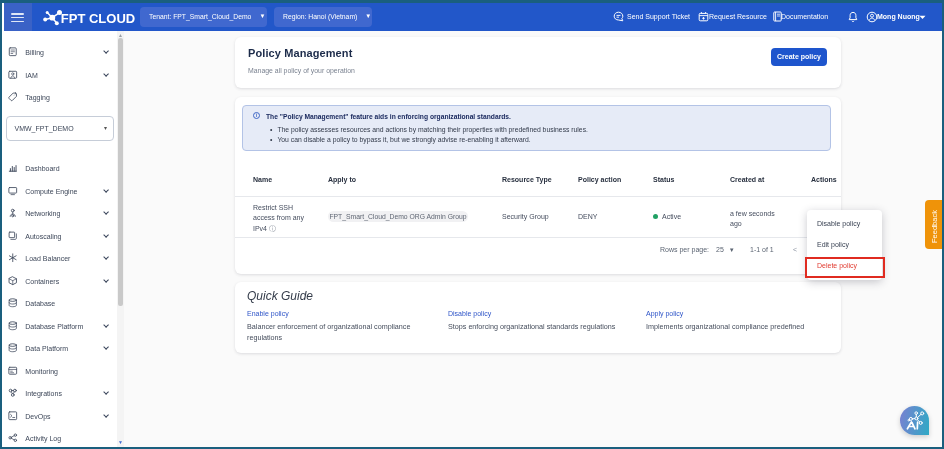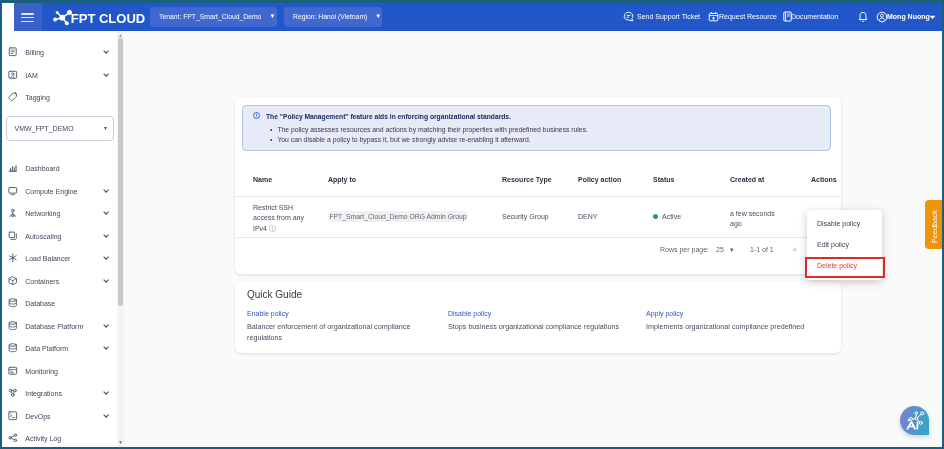--- a/index.html
+++ b/index.html
@@ -2,21 +2,21 @@
 <html><head>
 <meta charset="utf-8">
 <style>
   * { margin:0; padding:0; box-sizing:border-box; }
   html,body { width:944px; height:449px; overflow:hidden; }
   body { font-family:"Liberation Sans", sans-serif; position:relative; background:#fff; filter:blur(0.3px); }
   .abs { position:absolute; }
   
   #frame { position:absolute; inset:0; border:2px solid #1a5f7e; border-top-width:3px; z-index:50; pointer-events:none; }
   
-  #topbar { position:absolute; left:14px; top:3px; right:2px; height:28px; background:#2257c9; }
+  #topbar { position:absolute; left:4px; top:3px; right:2px; height:28px; background:#2257c9; }
   #hamb { position:absolute; left:0; top:0; width:28px; height:28px; background:#3a62c6; }
   #hamb .bars { position:absolute; left:7px; top:10px; width:13px; height:9px; }
   #hamb .bars div { height:1.6px; background:#dfe7f6; margin-bottom:2.2px; border-radius:1px; }
   .hchip { position:absolute; top:4px; height:20px; background:#4068cf; border-radius:4px; color:#fff; font-size:6.8px; line-height:20px; padding:0 9px; white-space:nowrap; }
   .hchip .car { font-size:6px; margin-left:8px; position:relative; top:-1px; }
   .tr-txt { position:absolute; top:10px; color:#fff; font-size:7px; white-space:nowrap; }
   
   #sidebar { position:absolute; left:2px; top:31px; width:115px; bottom:2px; background:#fff; }
   #sbscroll { position:absolute; left:117px; top:31px; width:7px; bottom:2px; background:#f4f4f4; }
   #sbthumb { position:absolute; left:1px; top:7px; width:5px; height:268px; background:#c9c9c9; border-radius:2px; }
@@ -46,21 +46,21 @@
   #rowline { position:absolute; left:0; right:0; top:140px; height:1px; background:#e6e8ec; }
   #chip { position:absolute; left:93px; top:114px; width:140px; height:11px; background:#f1f1f3; border-radius:6px; color:#5f6673; font-size:6.8px; text-align:center; line-height:11px; white-space:nowrap; }
   .pag { position:absolute; font-size:7px; color:#5b6472; top:149px; }
   
   #popup { position:absolute; left:807px; top:210px; width:75px; height:70px; background:#fff; border-radius:4px; box-shadow:0 2px 8px rgba(40,40,60,0.25); z-index:40; }
   #popup .pi { position:absolute; left:10px; font-size:7px; color:#3a4354; }
   #popup .red { color:#e13b30; }
   #redbox { position:absolute; left:805px; top:257px; width:80px; height:21px; border:2px solid #e02b20; z-index:45; }
   
   #card3 { top:251px; height:71px; }
-  #card3 .qg { position:absolute; left:12px; top:7px; font-size:10px; color:#333b49; }
+  #card3 .qg { position:absolute; left:12px; top:7px; font-size:12px; color:#333b49;font-style:italic; }
   .qcol { position:absolute; top:28px; width:195px; }
   .qcol .lnk { font-size:7px; color:#2f55c8; margin-bottom:4px; }
   .qcol .dsc { font-size:7.2px; color:#454d5c; line-height:11px; }
   
   #feedback { position:absolute; right:2px; top:200px; width:17px; height:49px; background:#ef9309; border-radius:4px 0 0 4px; z-index:48; }
   #feedback span { position:absolute; left:5px; top:43px; color:#fff; font-size:7.5px; transform:rotate(-90deg); transform-origin:0 0; white-space:nowrap; }
   
   #aibtn { position:absolute; left:900px; top:406px; width:29px; height:29px; background:linear-gradient(100deg,#7a80d1,#2fa9c5); border-radius:50% 50% 0 50%; z-index:48; box-shadow:0 2px 5px rgba(0,0,0,0.18); }
 </style>
 </head>
@@ -188,20 +188,25 @@
         <path d="M3.8 4.9 L7.2 3.1 M3.8 6.1 L7.2 7.9" stroke-width="0.9"></path>
       </svg>Activity Log</div>
   </div>
   <div id="sbscroll">
     <div style="position:absolute; top:1px; left:0; width:7px; height:7px; color:#9aa0a6; font-size:5px; text-align:center; line-height:7px;">▲</div>
     <div id="sbthumb"></div>
     <div style="position:absolute; bottom:1px; left:0; width:7px; height:7px; color:#3f6bd4; font-size:5px; text-align:center; line-height:7px;">▼</div>
   </div>
 
   <div id="main">
+    <div id="card1" class="card">
+      <h1>Policy Management</h1>
+      <div class="sub">Manage all policy of your operation</div>
+      <div id="btnCreate">Create policy</div>
+    </div>
 
     <div id="card2" class="card">
       <div id="alert">
         <div class="aicon">i</div>
         <div class="atitle">The "Policy Management" feature aids in enforcing organizational standards.</div>
         <div class="ab" style="top:20px;"><span class="bu">•</span>The policy assesses resources and actions by matching their properties with predefined business rules.</div>
         <div class="ab" style="top:30px;"><span class="bu">•</span>You can disable a policy to bypass it, but we strongly advise re-enabling it afterward.</div>
       </div>
       <div class="th" style="left:18px;">Name</div>
       <div class="th" style="left:93px;">Apply to</div>
@@ -225,21 +230,21 @@
     </div>
 
     <div id="card3" class="card">
       <div class="qg">Quick Guide</div>
       <div class="qcol" style="left:12px;">
         <div class="lnk">Enable policy</div>
         <div class="dsc">Balancer enforcement of organizational compliance regulations</div>
       </div>
       <div class="qcol" style="left:213px;">
         <div class="lnk">Disable policy</div>
-        <div class="dsc">Stops business organizational compliance regulations</div>
+        <div class="dsc">Stops enforcing organizational standards regulations</div>
       </div>
       <div class="qcol" style="left:411px;">
         <div class="lnk">Apply policy</div>
         <div class="dsc">Implements organizational compliance predefined</div>
       </div>
     </div>
   </div>
 
   <div id="popup">
     <div class="pi" style="top:10px;">Disable policy</div>

